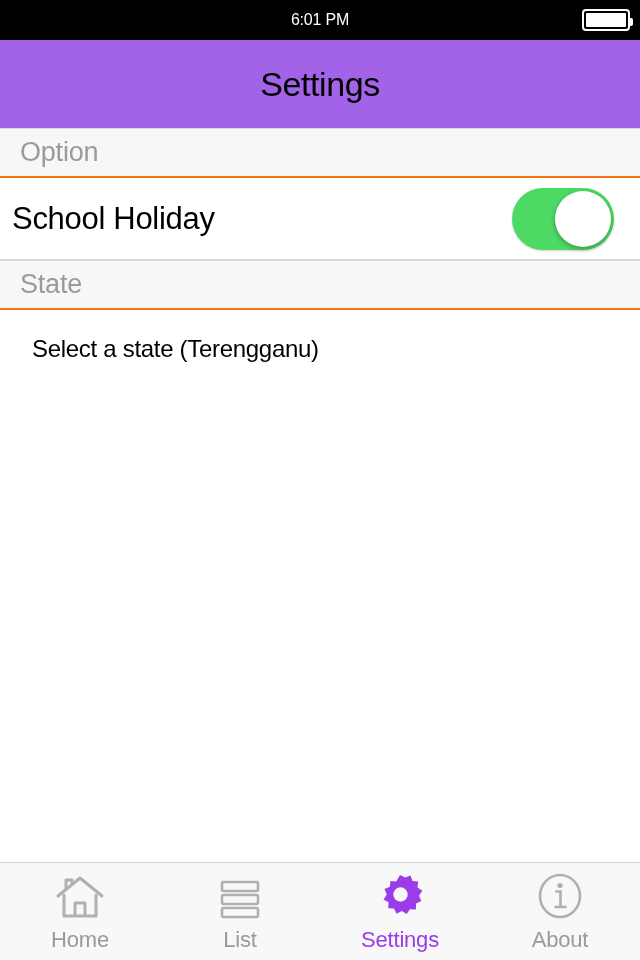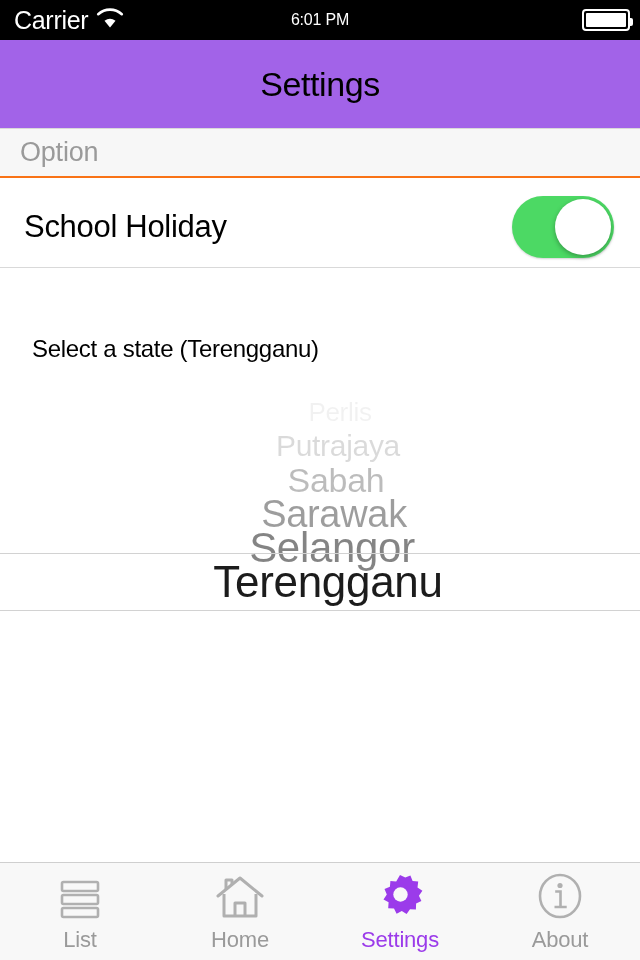--- a/index.html
+++ b/index.html
@@ -115,93 +115,77 @@
   .tab-ic{ height:52px; display:flex; align-items:center; justify-content:center; }
   .tab-label{ font-size:22px; color:#9a9a9a; letter-spacing:-0.2px; }
   .tab.active .tab-label{ color:#9b3bea; }
 </style>
 </head>
 <body>
 
 <div id="app">
 
   <div class="statusbar">
-    <div class="sb-left">
-      <span class="sb-carrier">Carrier</span>
-      <span class="wifi-ic">
-        <svg width="30" height="22" viewBox="0 0 30 22">
-          <path d="M15 20.5 L9.5 13.8 A9 9 0 0 1 20.5 13.8 Z" fill="#ffffff"></path>
-          <path d="M3.2 7.2 A17.5 17.5 0 0 1 26.8 7.2" stroke="#ffffff" stroke-width="2.6" fill="none" stroke-linecap="round"></path>
-        </svg>
-      </span>
-    </div>
     <div class="sb-time">6:01 PM</div>
     <div class="sb-right">
       <span class="batt">
           <span class="batt-fill"></span>
         </span>
     </div>
   </div>
 
   <div class="navbar">
     <span class="nav-title">Settings</span>
   </div>
 
   <div class="section-header" style="top:128px;">
     <span>Option</span>
   </div>
 
-  <div class="row" style="top:186px; height:82px; padding-left:24px;">
+  <div class="row" style="top:178px; height:82px; padding-left:12px;">
     <span class="row-label">School Holiday</span>
     <span class="switch">
       <span class="switch-knob"></span>
     </span>
   </div>
 
+  <div class="section-header" style="top:260px;">
+    <span>State</span>
+  </div>
 
   <div class="row" style="top:310px; height:78px; padding-left:32px; border-bottom:none;">
     <span class="row-label" style="font-size:24px;">Select a state (Terengganu)</span>
   </div>
 
-  <div class="picker" id="picker" style="top:388px; height:242px;">
-      <div class="pk-item" style="font-size: 26px; opacity: 0.05; line-height: 34px; top: 6.5px; transform: translateX(20px);">Perlis</div>
-      <div class="pk-item" style="font-size: 30px; opacity: 0.14; line-height: 38px; top: 38.5px; transform: translateX(18px);">Putrajaya</div>
-      <div class="pk-item" style="font-size: 34px; opacity: 0.26; line-height: 42px; top: 70.5px; transform: translateX(16px);">Sabah</div>
-      <div class="pk-item" style="font-size: 38px; opacity: 0.38; line-height: 46px; top: 102.5px; transform: translateX(14px);">Sarawak</div>
-      <div class="pk-item" style="font-size: 42px; opacity: 0.48; line-height: 50px; top: 134.5px; transform: translateX(12px);">Selangor</div>
-      <div class="pk-item" style="font-size: 44px; opacity: 1; line-height: 52px; top: 167.5px; transform: translateX(8px); color: rgb(28, 28, 28);">Terengganu</div>
-      <div class="sel-line" style="top: 165px;"></div>
-      <div class="sel-line" style="top: 222px;"></div>
-    </div>
 
   <div class="tabbar">
-
-    <div class="tab">
-      <span class="tab-ic">
-        <svg width="52" height="46" viewBox="0 0 52 46">
-          <rect x="8" y="8" width="36" height="9" rx="1.5" stroke="#b0b0b0" stroke-width="2.6" fill="none"></rect>
-          <rect x="8" y="21" width="36" height="9" rx="1.5" stroke="#b0b0b0" stroke-width="2.6" fill="none"></rect>
-          <rect x="8" y="34" width="36" height="9" rx="1.5" stroke="#b0b0b0" stroke-width="2.6" fill="none"></rect>
-        </svg>
-      </span>
-      <span class="tab-label">List</span>
-    </div>
 
     <div class="tab">
       <span class="tab-ic">
         <svg width="52" height="46" viewBox="0 0 52 46">
           <path d="M4 22 L26 4 L48 22" stroke="#b0b0b0" stroke-width="3" fill="none" stroke-linejoin="round" stroke-linecap="round"></path>
           <path d="M10 20 V42 H42 V20" stroke="#b0b0b0" stroke-width="3" fill="none" stroke-linejoin="round"></path>
           <path d="M21 42 V29 H31 V42" stroke="#b0b0b0" stroke-width="3" fill="none" stroke-linejoin="round"></path>
           <path d="M12 16 V6 H18 V11" stroke="#b0b0b0" stroke-width="3" fill="none" stroke-linejoin="round"></path>
         </svg>
       </span>
       <span class="tab-label">Home</span>
     </div>
 
+    <div class="tab">
+      <span class="tab-ic">
+        <svg width="52" height="46" viewBox="0 0 52 46">
+          <rect x="8" y="8" width="36" height="9" rx="1.5" stroke="#b0b0b0" stroke-width="2.6" fill="none"></rect>
+          <rect x="8" y="21" width="36" height="9" rx="1.5" stroke="#b0b0b0" stroke-width="2.6" fill="none"></rect>
+          <rect x="8" y="34" width="36" height="9" rx="1.5" stroke="#b0b0b0" stroke-width="2.6" fill="none"></rect>
+        </svg>
+      </span>
+      <span class="tab-label">List</span>
+    </div>
+
     <div class="tab active">
       <span class="tab-ic">
         <svg width="52" height="48" viewBox="0 0 52 48">
           <path fill="#9b3bea" d="M26 2 L31.3 4.6 L36.4 2.5 L38.6 8 L44.2 8.6 L43.5 14.6 L48.4 17.8 L44.9 22.7
                  L47.4 28.1 L42.1 30.5 L41.9 36.4 L36 36.2 L32.6 41 L27.8 38 L22.6 40.7 L20 35.4
                  L14.2 35.2 L14.6 29.2 L9.5 26.4 L12.8 21.4 L10.5 15.9 L15.9 13.8 L16.4 7.9 L22.2 8.4 Z"></path>
           <circle cx="26.5" cy="21.5" r="7.2" fill="#f8f8f8"></circle>
         </svg>
       </span>
       <span class="tab-label">Settings</span>

